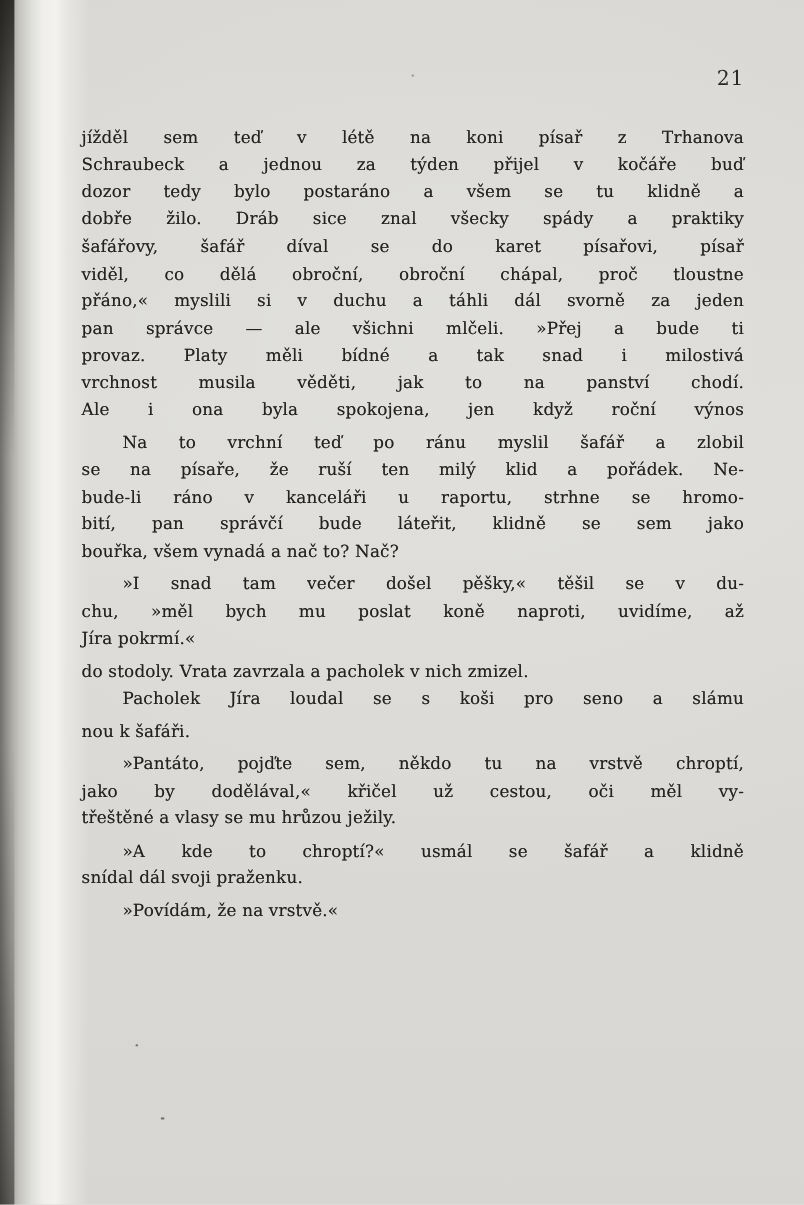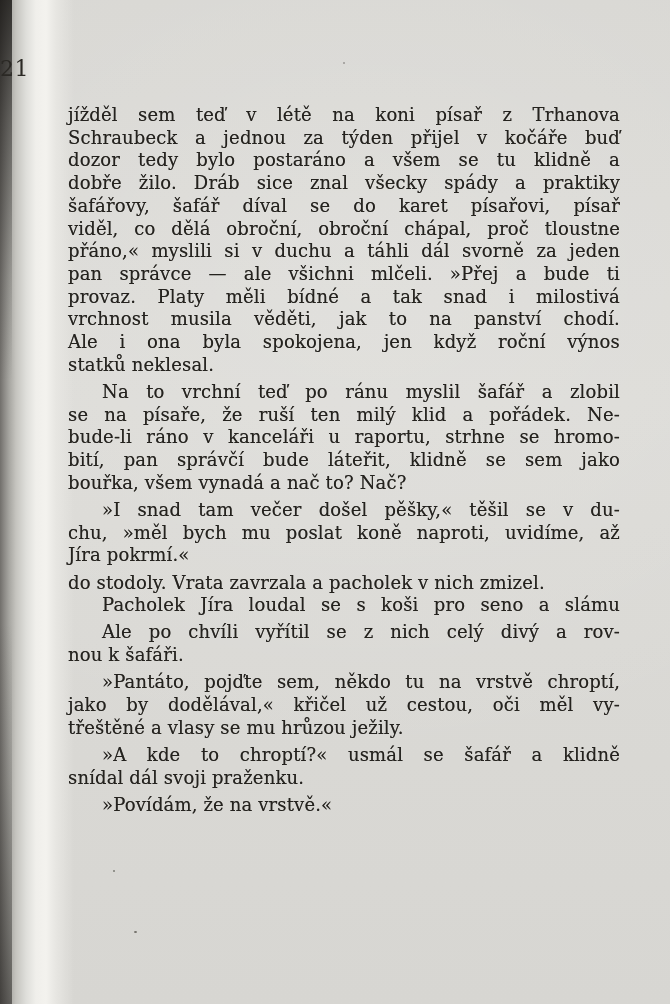--- a/index.html
+++ b/index.html
@@ -45,30 +45,31 @@
         #f0efeb 36px,
         #f3f2ee 46px,
         #e7e6e2 56px,
         rgba(217,216,212,0) 74px);
   }
   .page-number {
     position: absolute;
     left: 0;
     top: 56px;
     width: 620px;
-    font-size: 22px;
+    text-align: right;
+    font-size: 17px;
     letter-spacing: 0.5px;
     color: #2b2925;
   }
   .text-block {
     position: absolute;
     left: 68px;
     top: 104px;
     width: 552px;
-    font-size: 18px;
+    font-size: 14px;
     line-height: 22.7px;
     letter-spacing: 0.15px;
     color: #24221e;
     text-shadow: 0 0 0.5px rgba(40,38,34,0.55);
   }
   .paragraph { margin: 0 0 4.5px 0; }
   .line {
     text-align: justify;
     text-align-last: justify;
     white-space: normal;
@@ -97,40 +98,38 @@
         <div class="line">Schraubeck a jednou za týden přijel v kočáře buď</div>
         <div class="line">dozor tedy bylo postaráno a všem se tu klidně a</div>
         <div class="line">dobře žilo. Dráb sice znal všecky spády a praktiky</div>
         <div class="line">šafářovy, šafář díval se do karet písařovi, písař</div>
         <div class="line">viděl, co dělá obroční, obroční chápal, proč tloustne</div>
         <div class="line">přáno,« myslili si v duchu a táhli dál svorně za jeden</div>
         <div class="line">pan správce — ale všichni mlčeli. »Přej a bude ti</div>
         <div class="line">provaz. Platy měli bídné a tak snad i milostivá</div>
         <div class="line">vrchnost musila věděti, jak to na panství chodí.</div>
         <div class="line">Ale i ona byla spokojena, jen když roční výnos</div>
-        <div class="line last">statků neklesal.</div>
       </div>
       <div class="paragraph indented">
         <div class="line first">Na to vrchní teď po ránu myslil šafář a zlobil</div>
         <div class="line">se na písaře, že ruší ten milý klid a pořádek. Ne-</div>
         <div class="line">bude-li ráno v kanceláři u raportu, strhne se hromo-</div>
         <div class="line">bití, pan správčí bude láteřit, klidně se sem jako</div>
         <div class="line last">bouřka, všem vynadá a nač to? Nač?</div>
       </div>
       <div class="paragraph indented">
         <div class="line first">»I snad tam večer došel pěšky,« těšil se v du-</div>
         <div class="line">chu, »měl bych mu poslat koně naproti, uvidíme, až</div>
         <div class="line last">Jíra pokrmí.«</div>
       </div>
       <div class="paragraph indented">
         <div class="line last">do stodoly. Vrata zavrzala a pacholek v nich zmizel.</div>
         <div class="line first">Pacholek Jíra loudal se s koši pro seno a slámu</div>
       </div>
       <div class="paragraph indented">
-        <div class="line first">Ale po chvíli vyřítil se z nich celý divý a rov-</div>
         <div class="line last">nou k šafáři.</div>
       </div>
       <div class="paragraph indented">
         <div class="line first">»Pantáto, pojďte sem, někdo tu na vrstvě chroptí,</div>
         <div class="line">jako by dodělával,« křičel už cestou, oči měl vy-</div>
         <div class="line last">třeštěné a vlasy se mu hrůzou ježily.</div>
       </div>
       <div class="paragraph indented">
         <div class="line first">»A kde to chroptí?« usmál se šafář a klidně</div>
         <div class="line last">snídal dál svoji praženku.</div>

